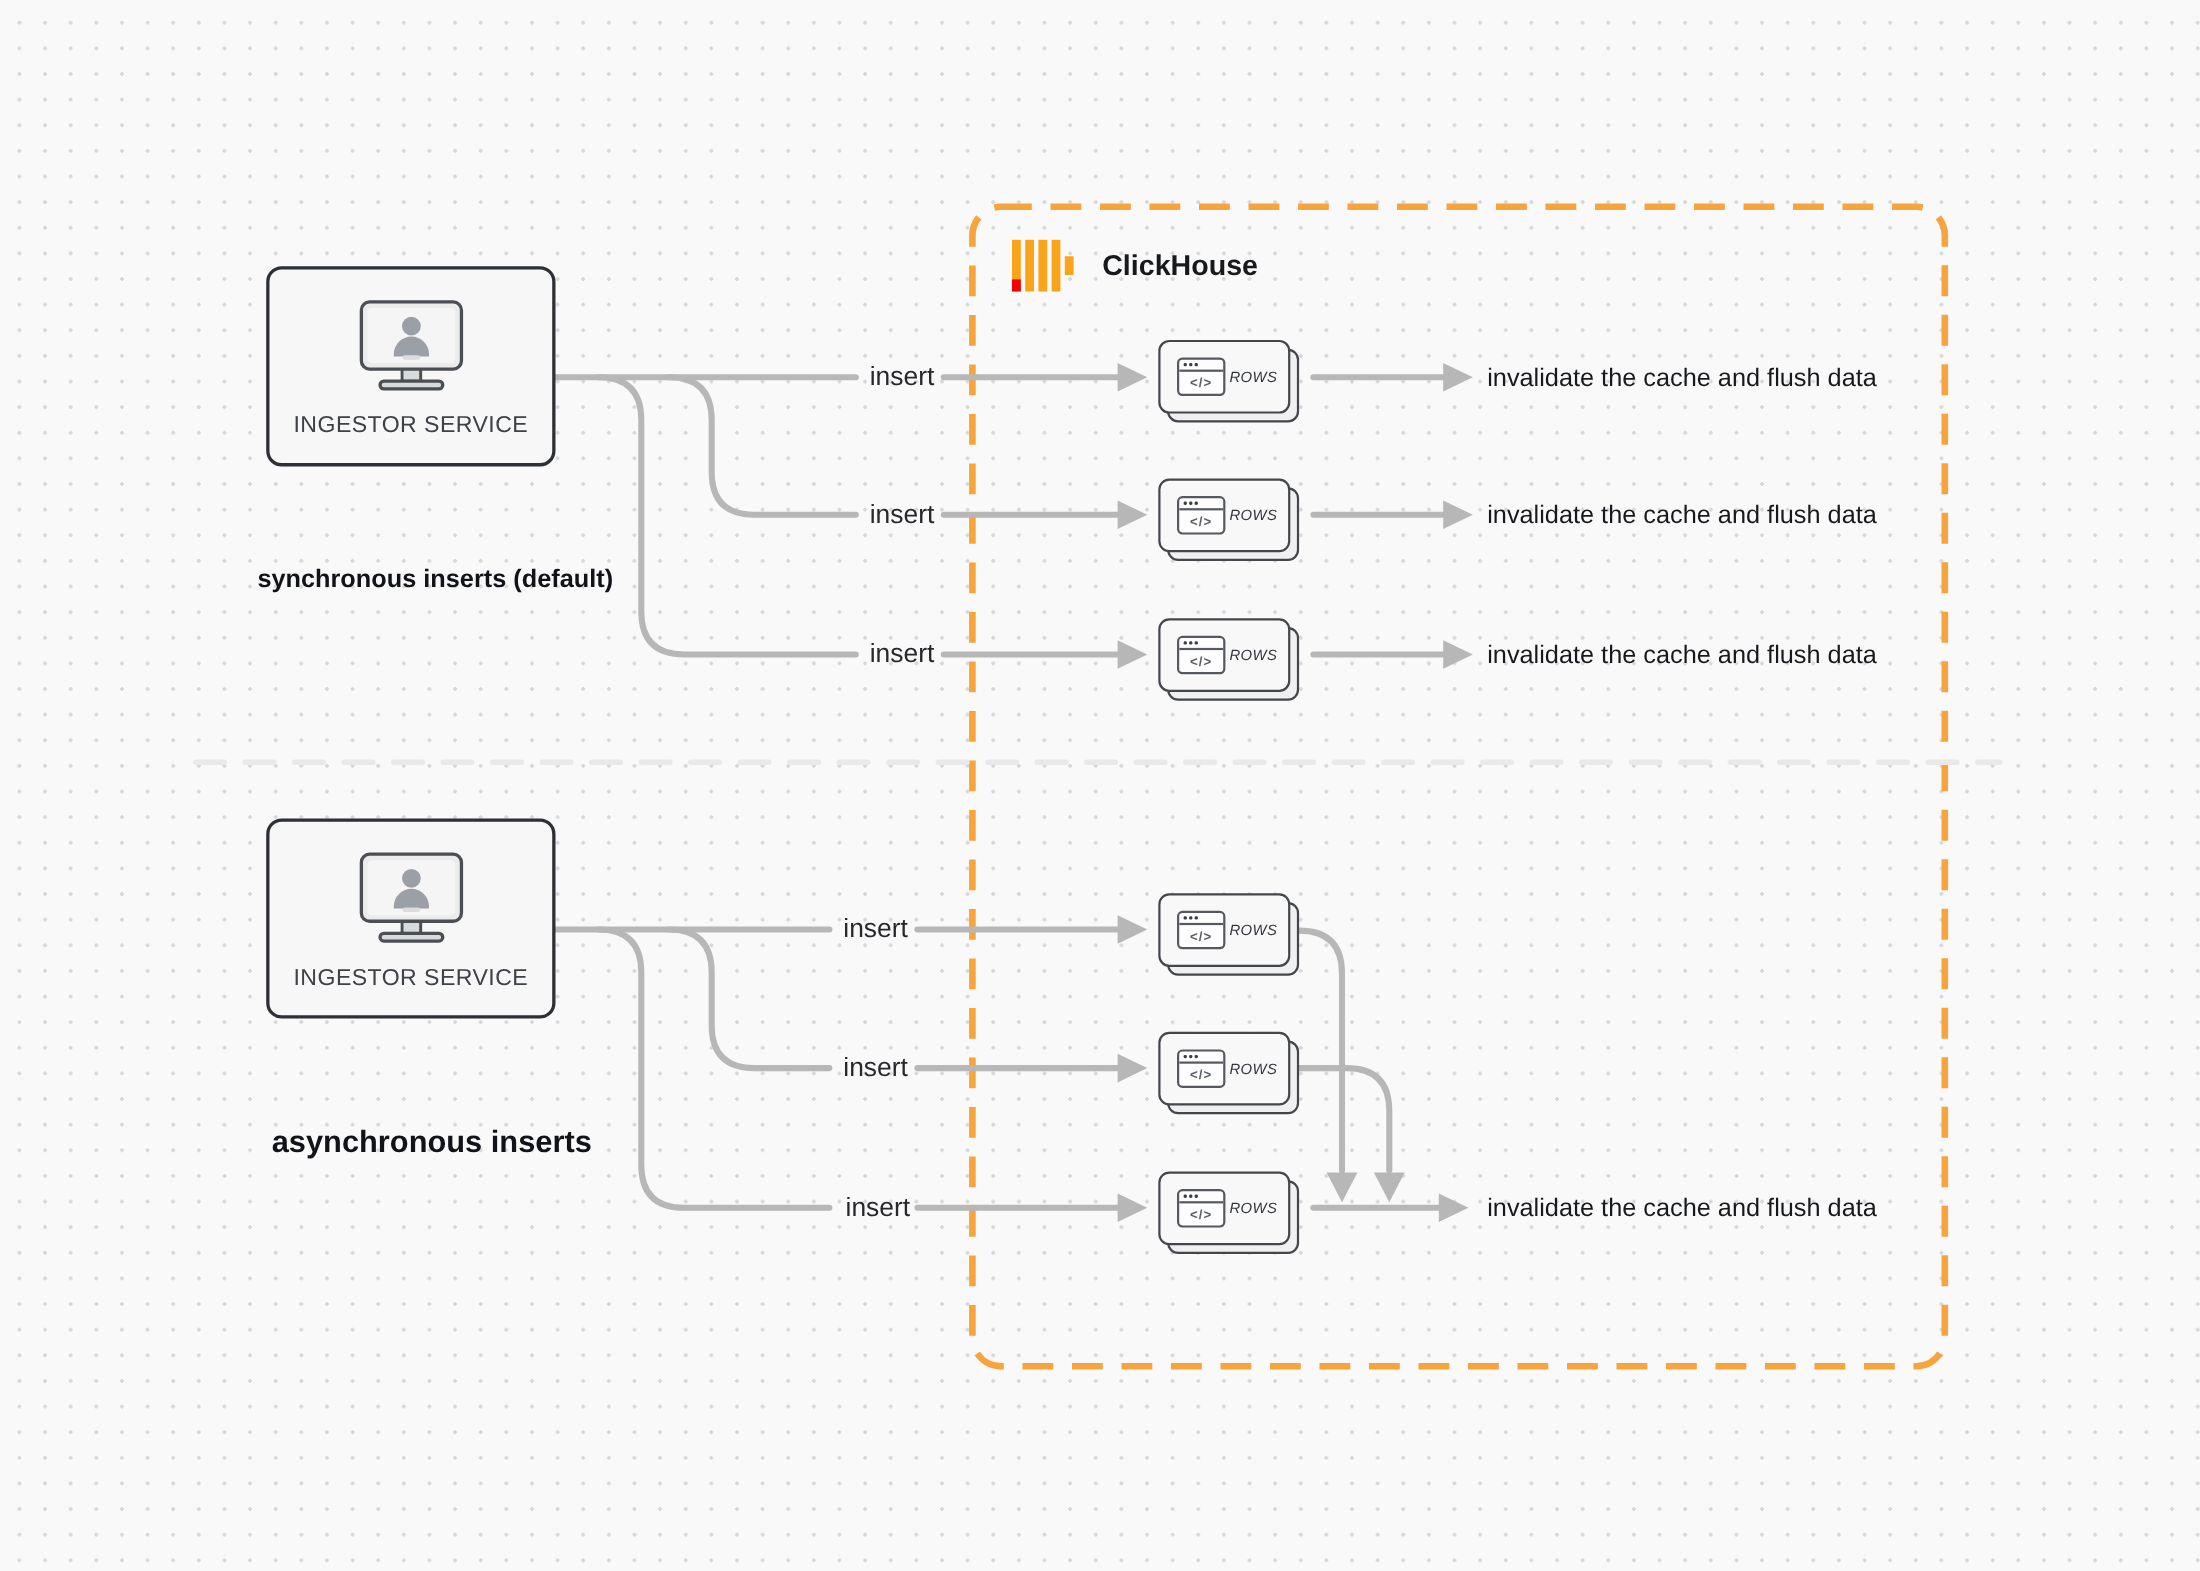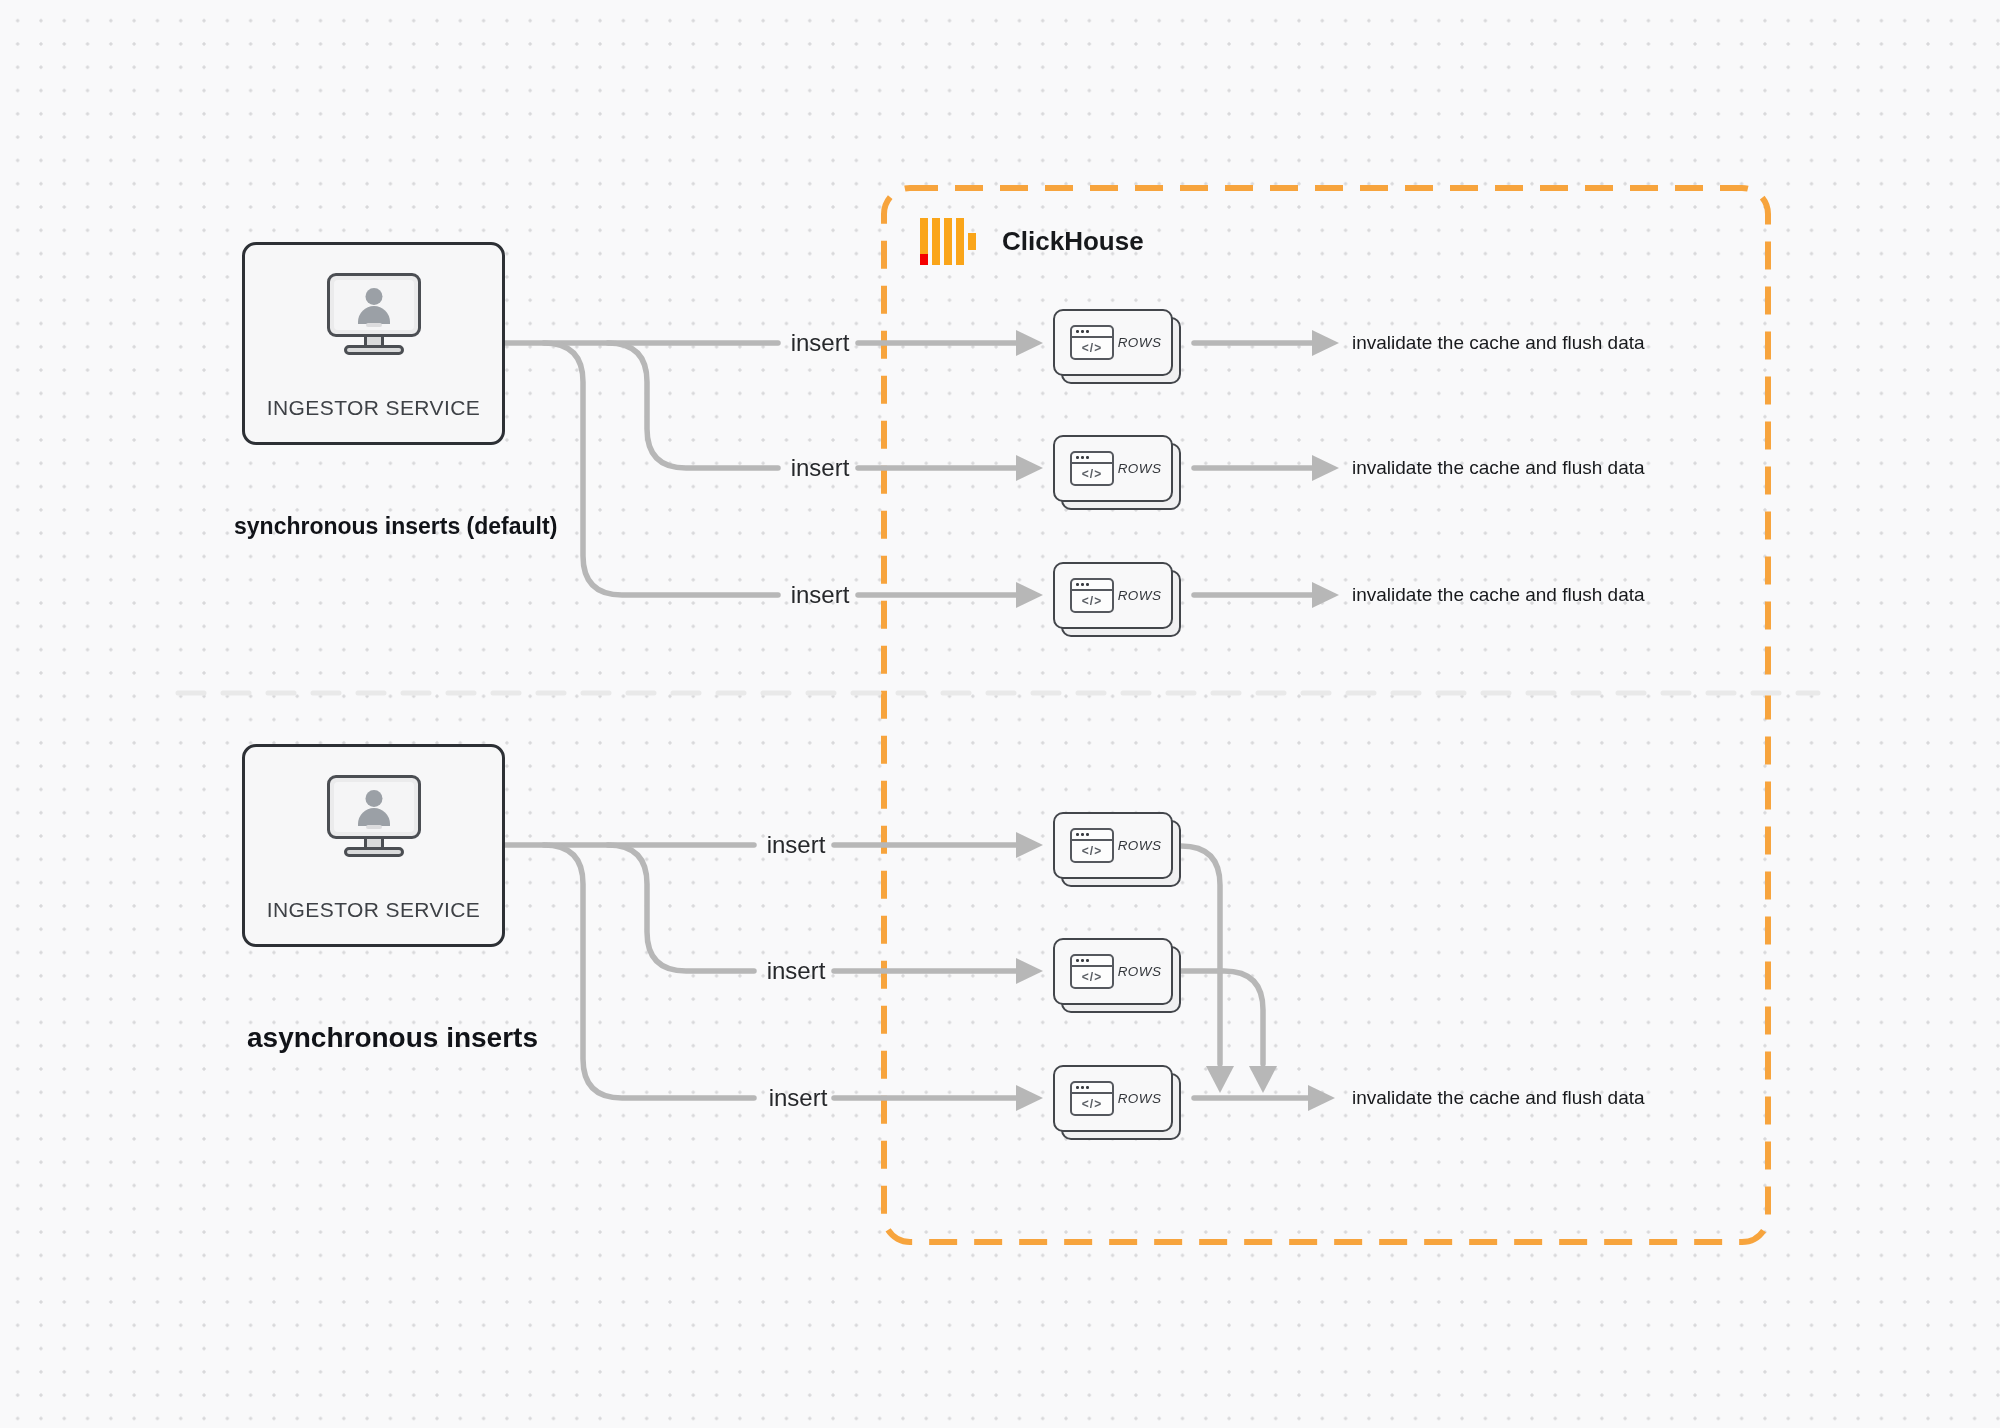--- a/index.html
+++ b/index.html
@@ -19,21 +19,21 @@
     background-color:#f9f9fa;
     background-image:radial-gradient(circle,#d8d8da 1.5px,transparent 1.6px);
     background-size:23.3px 23.3px;
     background-position:6px 9px;
   }
   .abs{position:absolute;}
   svg.wires{position:absolute;left:0;top:0;z-index:1;}
 
   
   .ingestor-box{
-    width:263px;height:203px;background:#f7f7f8;
+    width:263px;height:182px;background:#f7f7f8;
     border:3.5px solid var(--shape-border);border-radius:14px;
     box-sizing:border-box;z-index:2;
   }
   .ingestor-label{
     position:absolute;left:0;right:0;bottom:22px;text-align:center;
     font-size:21px;color:#3e4146;letter-spacing:.4px;
   }
   .monitor-wrap{position:absolute;left:50%;top:28px;transform:translateX(-50%);width:94px;}
   .monitor{width:94px;height:64px;border:3px solid #4b4e53;border-radius:9px;background:#ebebec;position:relative;box-sizing:border-box;}
   .monitor .screen{position:absolute;left:4px;top:4px;right:4px;bottom:4px;background:#f5f5f6;border-radius:4px;overflow:hidden;}
@@ -62,21 +62,21 @@
   }
   .rows-card .back{left:8px;top:8px;background:#f0f0f1;}
   .rows-card .front{left:0;top:0;background:#f8f8f9;display:flex;align-items:center;}
   .browser-icon{width:44px;height:35px;margin-left:15px;border:2px solid #55585e;border-radius:5px;background:#fdfdfd;box-sizing:border-box;overflow:hidden;}
   .browser-icon .bar{height:9px;border-bottom:2px solid #55585e;display:flex;align-items:center;gap:2.5px;padding-left:4px;}
   .browser-icon .dot{width:2.5px;height:2.5px;border-radius:50%;background:#3a3d42;}
   .browser-icon .code{height:20px;display:flex;align-items:center;justify-content:center;font-size:12px;font-weight:bold;color:#5a5e64;letter-spacing:1px;}
   .rows-label{flex:1;text-align:center;font-style:italic;font-size:13.5px;color:#33363b;letter-spacing:.4px;padding-right:6px;}
 
   .insert-label{transform:translate(-50%,-50%);font-size:24px;color:#26282b;z-index:2;white-space:nowrap;}
-  .result-label{transform:translateY(-50%);font-size:19px;color:var(--ink);z-index:2;white-space:nowrap;text-align:center;}
+  .result-label{transform:translateY(-50%);font-size:23px;color:var(--ink);z-index:2;white-space:nowrap;text-align:center;}
 </style>
 </head>
 <body>
 
 <svg class="wires" width="2000" height="1428" viewBox="0 0 2000 1428">
   <rect x="884" y="188" width="884" height="1054" rx="26" fill="none" stroke="var(--accent-orange)" stroke-width="6" stroke-dasharray="28 17"></rect>
   <line x1="178" y1="693" x2="1818" y2="693" stroke="var(--divider-gray)" stroke-width="5" stroke-dasharray="26 19" stroke-linecap="round"></line>
 
   <g stroke="var(--connector-gray)" stroke-width="5.5" fill="none" stroke-linecap="round">
 

